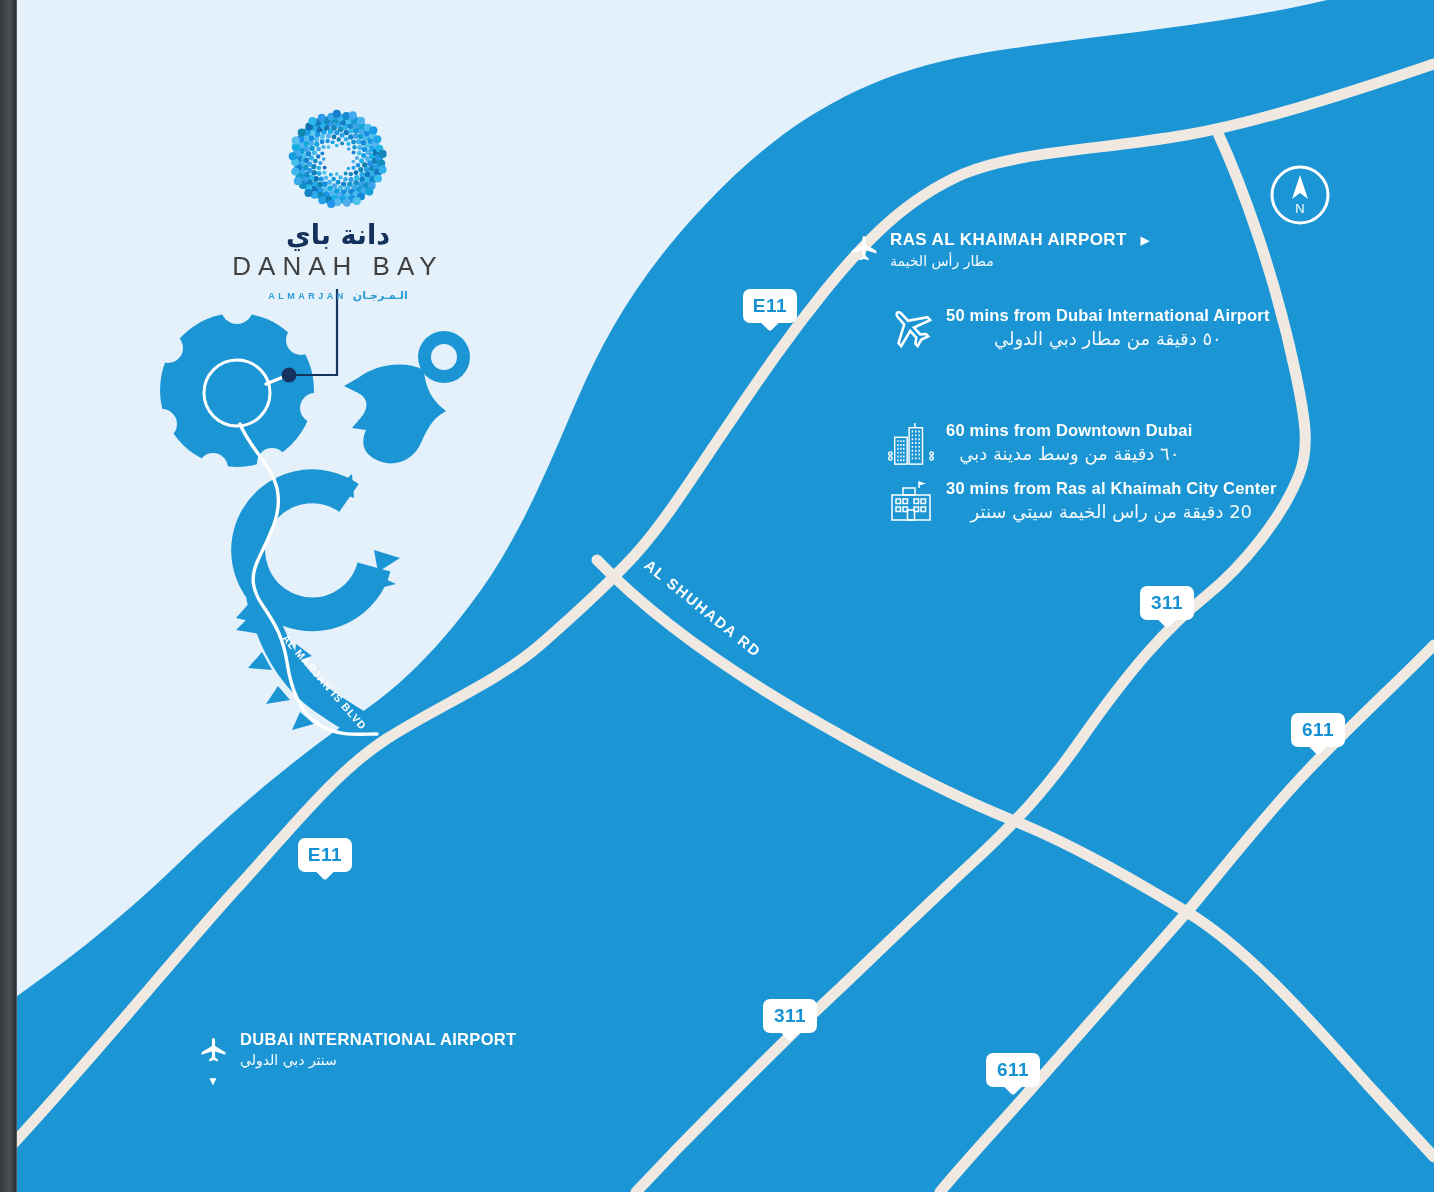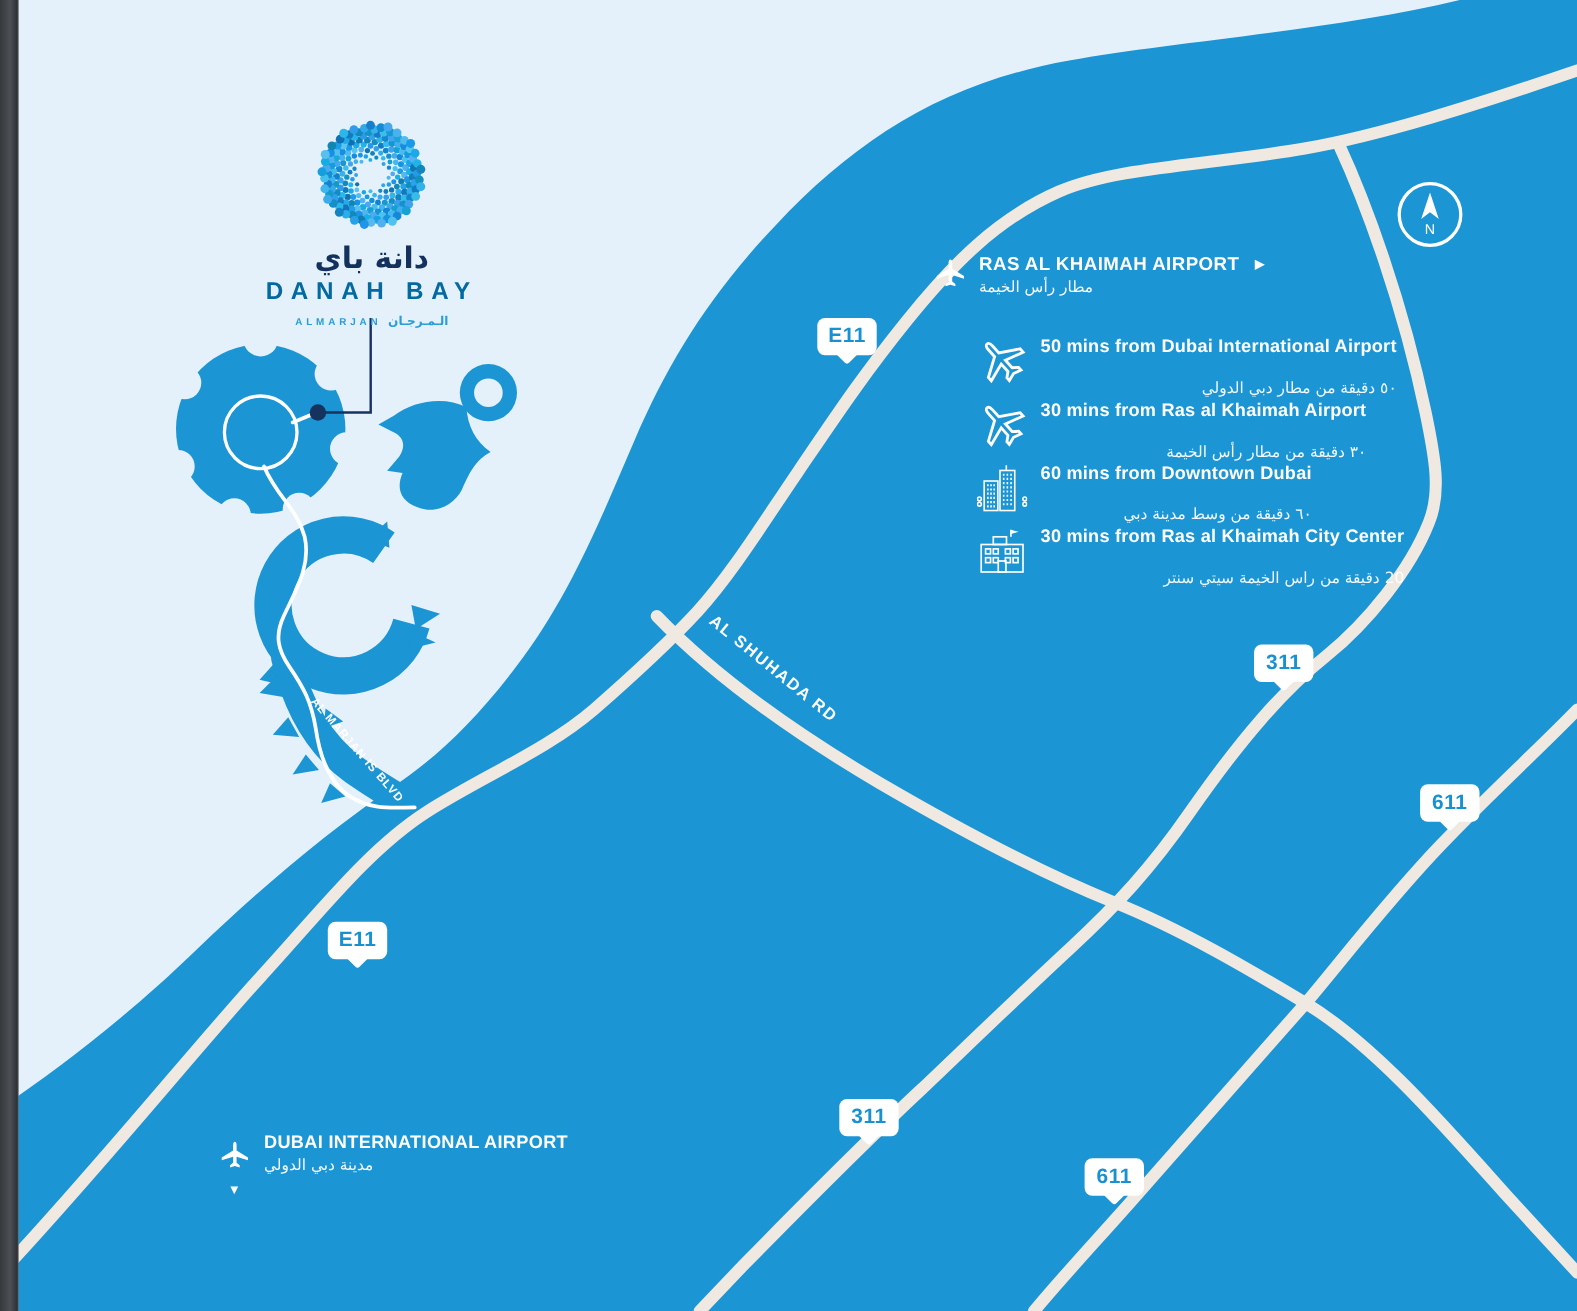--- a/index.html
+++ b/index.html
@@ -15,21 +15,21 @@
   .roadpath{stroke:var(--road);stroke-width:11;fill:none;stroke-linecap:round;}
   .thinroad{stroke:var(--thin-road);stroke-width:3.4;fill:none;stroke-linecap:round;}
   .ring{stroke:var(--thin-road);stroke-width:3;fill:none;}
   .navyline{stroke:var(--navy);stroke-width:2.2;fill:none;}
   .page-edge{position:absolute;left:0;top:0;width:17px;height:1192px;z-index:30;
     background:linear-gradient(90deg,#36393c 0%,#4c4f53 55%,#2e3134 92%,#6b6f73 100%);}
   
   .logo{position:absolute;left:218px;top:104px;width:240px;text-align:center;z-index:10;}
   .logo-mark-ar{font-family:"DejaVu Sans",sans-serif;font-weight:bold;font-size:27px;
     color:#14305c;line-height:30px;margin-top:2px;letter-spacing:1px;}
-  .logo-name{font-size:22px;font-weight:bold;letter-spacing:7px;color:#0369a1;margin-top:1px;}
+  .logo-name{font-size:26px;font-weight:normal;letter-spacing:7px;color:#404040;margin-top:1px;}
   .logo-tag{margin-top:7px;font-size:9px;letter-spacing:3.5px;color:#2b9cd6;font-weight:bold;}
   .logo-tag .ar{font-family:"DejaVu Sans",sans-serif;font-size:11px;letter-spacing:0;}
   
   .badge{position:absolute;width:54px;height:34px;background:#ffffff;border-radius:7px;
     display:flex;align-items:center;justify-content:center;z-index:6;}
   .badge::after{content:"";position:absolute;left:18px;bottom:-5px;width:18px;height:18px;
     background:#fff;transform:rotate(45deg);border-radius:3px;z-index:-1;}
   .badge span{color:var(--badge-text);font-weight:bold;font-size:19px;letter-spacing:.5px;}
   
   .roadname{position:absolute;color:#fff;font-weight:bold;white-space:nowrap;
@@ -39,22 +39,22 @@
   
   .info{position:absolute;z-index:8;color:#fff;}
   .rak-hdr{left:850px;top:230px;display:flex;gap:12px;}
   .rak-hdr .txt .t1{font-size:17px;font-weight:bold;letter-spacing:.4px;}
   .rak-hdr .txt .t1 .arrow{font-size:11px;margin-left:9px;vertical-align:1px;}
   .ar-line{font-family:"DejaVu Sans",sans-serif;font-size:14px;margin-top:3px;
     direction:rtl;text-align:left;opacity:.97;}
   .dist-row{position:absolute;left:888px;display:flex;gap:12px;color:#fff;z-index:8;}
   .dist-row .ic{width:46px;display:flex;justify-content:center;align-items:flex-start;}
   .dist-row .en{font-size:16.5px;font-weight:bold;letter-spacing:.2px;}
-  .dist-row .ar{font-family:"DejaVu Sans",sans-serif;font-size:14px;margin-top:20px;
-    direction:rtl;text-align:right;opacity:.95;}
+  .dist-row .ar{font-family:"DejaVu Sans",sans-serif;font-size:18px;margin-top:3px;
+    direction:rtl;text-align:center;opacity:.95;}
   .dxb{left:200px;top:1030px;display:flex;gap:10px;}
   .dxb .icwrap{position:relative;width:30px;}
   .dxb .pointer{position:absolute;left:7px;top:44px;font-size:12px;color:#fff;}
   .dxb .t1{font-size:16.5px;font-weight:bold;letter-spacing:.3px;}
   .compass{position:absolute;left:1263px;top:160px;z-index:7;}
 </style>
 </head>
 <body>
 <div class="stage">
 
@@ -382,33 +382,20 @@
           <path fill="none" stroke="#fff" stroke-width="1.4" d="M12 .8c.9 0 1.4 1.2 1.4 2.6V8l9.2 5.6v2.2l-9.2-2.9v5l2.5 2v1.8L12 20.5l-3.9 1.2v-1.8l2.5-2v-5l-9.2 2.9v-2.2L10.6 8V3.4C10.6 2 11.1.8 12 .8z"></path>
         </g>
       </svg>
     </div>
     <div>
       <div class="en">50 mins from Dubai International Airport</div>
       <div class="ar">٥٠ دقيقة من مطار دبي الدولي</div>
     </div>
   </div>
 
-  <div class="dist-row" style="top:364px;">
-    <div class="ic">
-      <svg width="44" height="44" viewBox="0 0 24 24">
-        <g transform="rotate(-42 12 12)">
-          <path fill="none" stroke="#fff" stroke-width="1.4" d="M12 .8c.9 0 1.4 1.2 1.4 2.6V8l9.2 5.6v2.2l-9.2-2.9v5l2.5 2v1.8L12 20.5l-3.9 1.2v-1.8l2.5-2v-5l-9.2 2.9v-2.2L10.6 8V3.4C10.6 2 11.1.8 12 .8z"></path>
-        </g>
-      </svg>
-    </div>
-    <div>
-      <div class="en">30 mins from Ras al Khaimah Airport</div>
-      <div class="ar">٣٠ دقيقة من مطار رأس الخيمة</div>
-    </div>
-  </div>
 
   <div class="dist-row" style="top:421px;">
     <div class="ic">
       <svg width="46" height="46" viewBox="0 0 48 46">
         <g fill="none" stroke="#fff" stroke-width="1.5">
           <rect x="7" y="16" width="13" height="28"></rect>
           <rect x="22" y="6" width="14" height="38"></rect>
           <line x1="28" y1="6" x2="28" y2="1"></line>
           <line x1="10.5" y1="19" x2="10.5" y2="41" stroke-dasharray="2,2"></line>
           <line x1="13.5" y1="19" x2="13.5" y2="41" stroke-dasharray="2,2"></line>
@@ -457,21 +444,21 @@
 
   <div class="info dxb">
     <div class="icwrap">
       <svg width="27" height="29" viewBox="0 0 24 24" style="margin-top:6px">
         <path fill="#fff" d="M12 .8c.9 0 1.4 1.2 1.4 2.6V8l9.2 5.6v2.2l-9.2-2.9v5l2.5 2v1.8L12 20.5l-3.9 1.2v-1.8l2.5-2v-5l-9.2 2.9v-2.2L10.6 8V3.4C10.6 2 11.1.8 12 .8z"></path>
       </svg>
       <div class="pointer">▼</div>
     </div>
     <div>
       <div class="t1">DUBAI INTERNATIONAL AIRPORT</div>
-      <div class="ar-line">مدينة دبي الدولي</div>
+      <div class="ar-line">سنتر دبي الدولي</div>
     </div>
   </div>
 
   <div class="badge" style="left:743px;top:289px;">
     <span>E11</span>
     </div>
   <div class="badge" style="left:298px;top:838px;">
     <span>E11</span>
     </div>
   <div class="badge" style="left:1140px;top:586px;">

